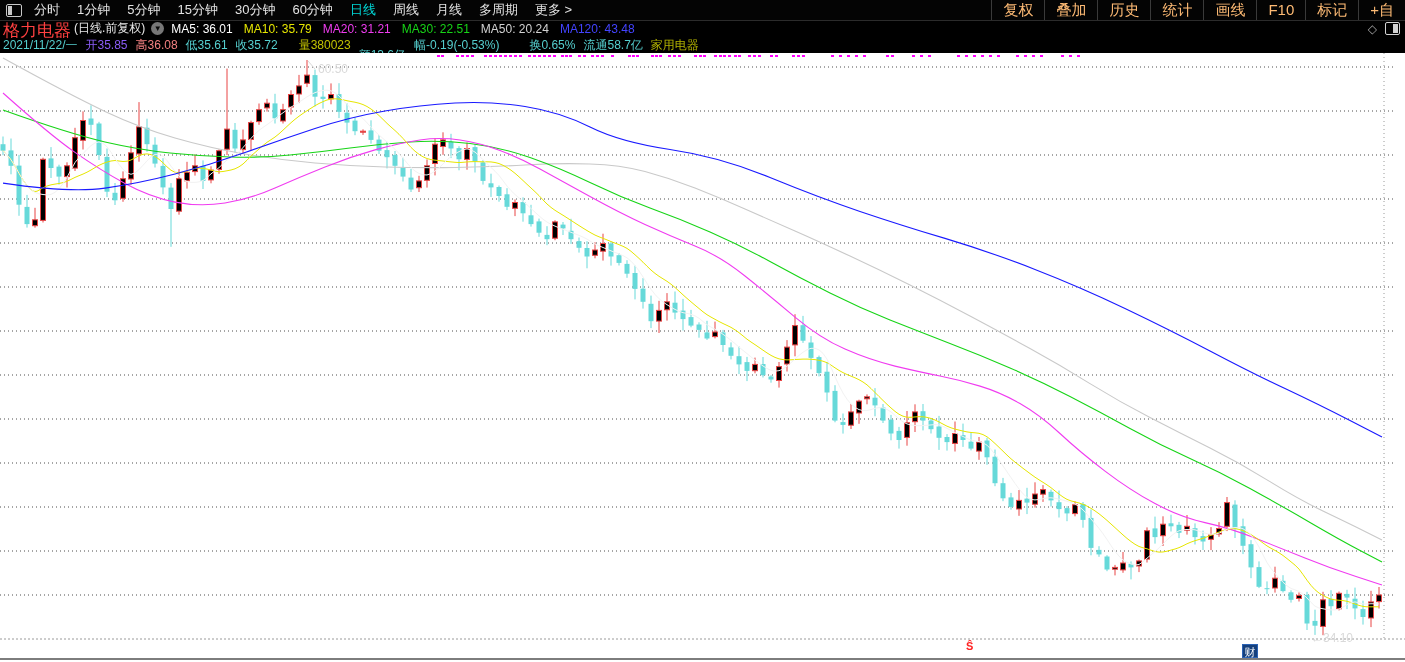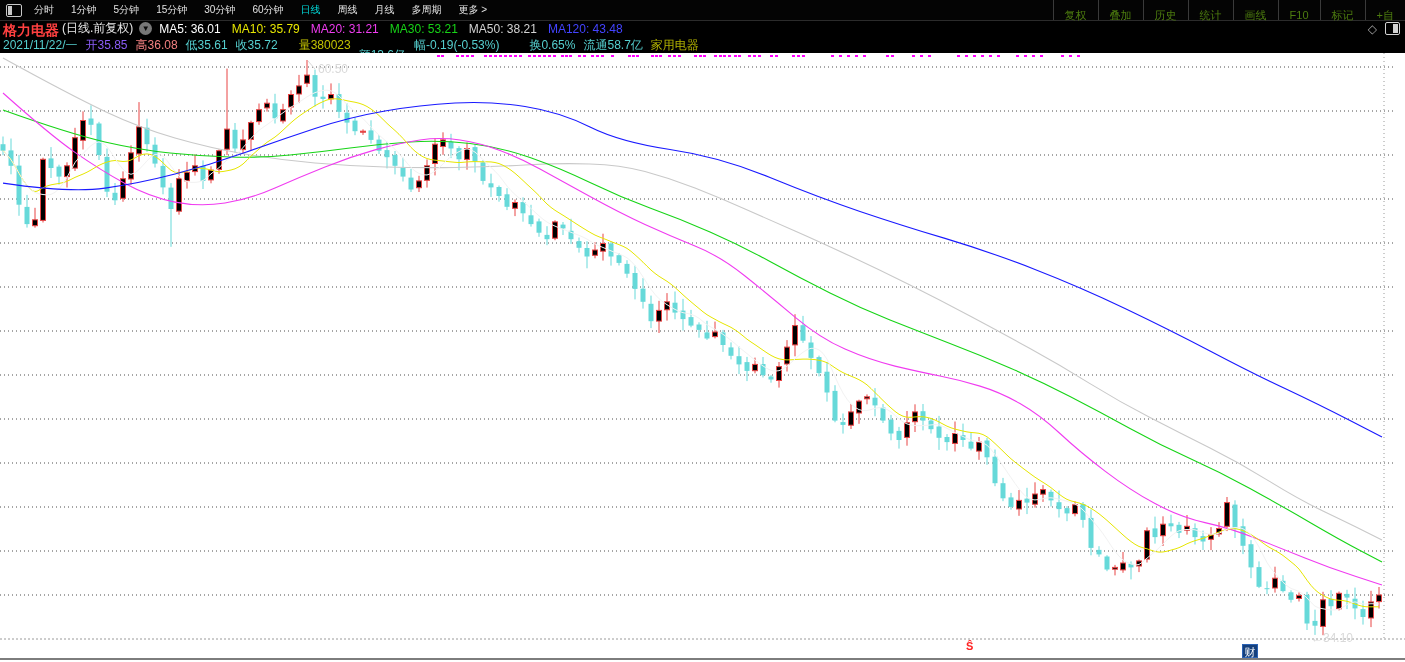--- a/index.html
+++ b/index.html
@@ -4,29 +4,29 @@
 <style>
   html,body{margin:0;padding:0;background:#000;}
   body{width:1405px;height:662px;overflow:hidden;position:relative;
        font-family:"Liberation Sans","DejaVu Sans",sans-serif;-webkit-font-smoothing:none;}
   
   .menubar{position:absolute;top:0;left:0;width:1405px;height:20px;background:#040404;
            border-bottom:1px solid #2b2b2b;display:flex;align-items:center;}
   .menu-icon{width:14px;height:11px;border:1px solid #c8c8c8;border-radius:2px;margin:0 12px 0 6px;
              position:relative;flex:0 0 auto;}
   .menu-icon::after{content:"";position:absolute;left:1px;top:1px;bottom:1px;width:4px;background:#c8c8c8;}
-  .mitem{color:#e3e3e3;font-size:10px;margin-right:17px;white-space:nowrap;cursor:default;}
+  .mitem{color:#e3e3e3;font-size:13px;margin-right:17px;white-space:nowrap;cursor:default;}
   .mitem.active{color:#00d9d9;}
   .menu-right{margin-left:auto;display:flex;align-items:stretch;height:20px;}
-  .ritem{color:#4d7c0f;font-size:11px;padding:6px 11px;border-left:1px solid #3a3a3a;
+  .ritem{color:#fdba74;font-size:15px;padding:0 11px;border-left:1px solid #3a3a3a;
          line-height:19px;white-space:nowrap;}
   
   .inforow{position:absolute;top:20px;left:0;width:1405px;height:17px;display:flex;
            align-items:center;font-size:12px;white-space:nowrap;}
-  .stock-name{font-weight:bold;font-size:14px;margin:4px 3px 0 3px;}
+  .stock-name{font-weight:normal;font-size:17px;margin:4px 3px 0 3px;}
   .period{color:#e8e8e8;}
   .chev{width:13px;height:13px;border-radius:50%;background:#777;color:#0a0a0a;font-size:8px;
         line-height:13px;text-align:center;margin:0 7px 0 6px;font-weight:bold;}
   .maval{margin-right:11px;}
   .corner-icons{position:absolute;right:5px;top:21px;display:flex;align-items:center;height:15px;}
   .diamond{color:#9f9f9f;font-size:12px;margin-right:8px;}
   .panel-ic{width:13px;height:11px;border:1px solid #d2d2d2;border-radius:2px;position:relative;}
   .panel-ic::after{content:"";position:absolute;right:1px;top:1px;bottom:1px;width:5px;background:#d2d2d2;}
   
   .ohlcrow{position:absolute;top:37px;left:3px;height:16px;font-size:12px;display:flex;
@@ -69,22 +69,22 @@
 </div>
 
 <div class="inforow">
   <span class="stock-name" style="color: rgb(255, 64, 64);">格力电器</span>
   <span class="period">(日线.前复权)</span>
   <span class="chev">▼</span>
   <span id="ma-values" style="display:flex;">
       <span class="maval" style="color: rgb(255, 255, 255);">MA5: 36.01</span>
       <span class="maval" style="color: rgb(230, 230, 0);">MA10: 35.79</span>
       <span class="maval" style="color: rgb(240, 60, 240);">MA20: 31.21</span>
-      <span class="maval" style="color: rgb(23, 212, 23);">MA30: 53.21</span>
-      <span class="maval" style="color: rgb(210, 210, 210);">MA50: 38.21</span>
+      <span class="maval" style="color: rgb(23, 212, 23);">MA30: 22.51</span>
+      <span class="maval" style="color: rgb(210, 210, 210);">MA50: 20.24</span>
       <span class="maval" style="color: rgb(67, 67, 255);">MA120: 43.48</span>
     </span>
 </div>
 <div class="corner-icons">
   <span class="diamond">◇</span>
   <span class="panel-ic"></span>
 </div>
 
 <div id="ohlc-row" class="ohlcrow">
     <span style="color: rgb(85, 207, 207);">2021/11/22/一</span>

